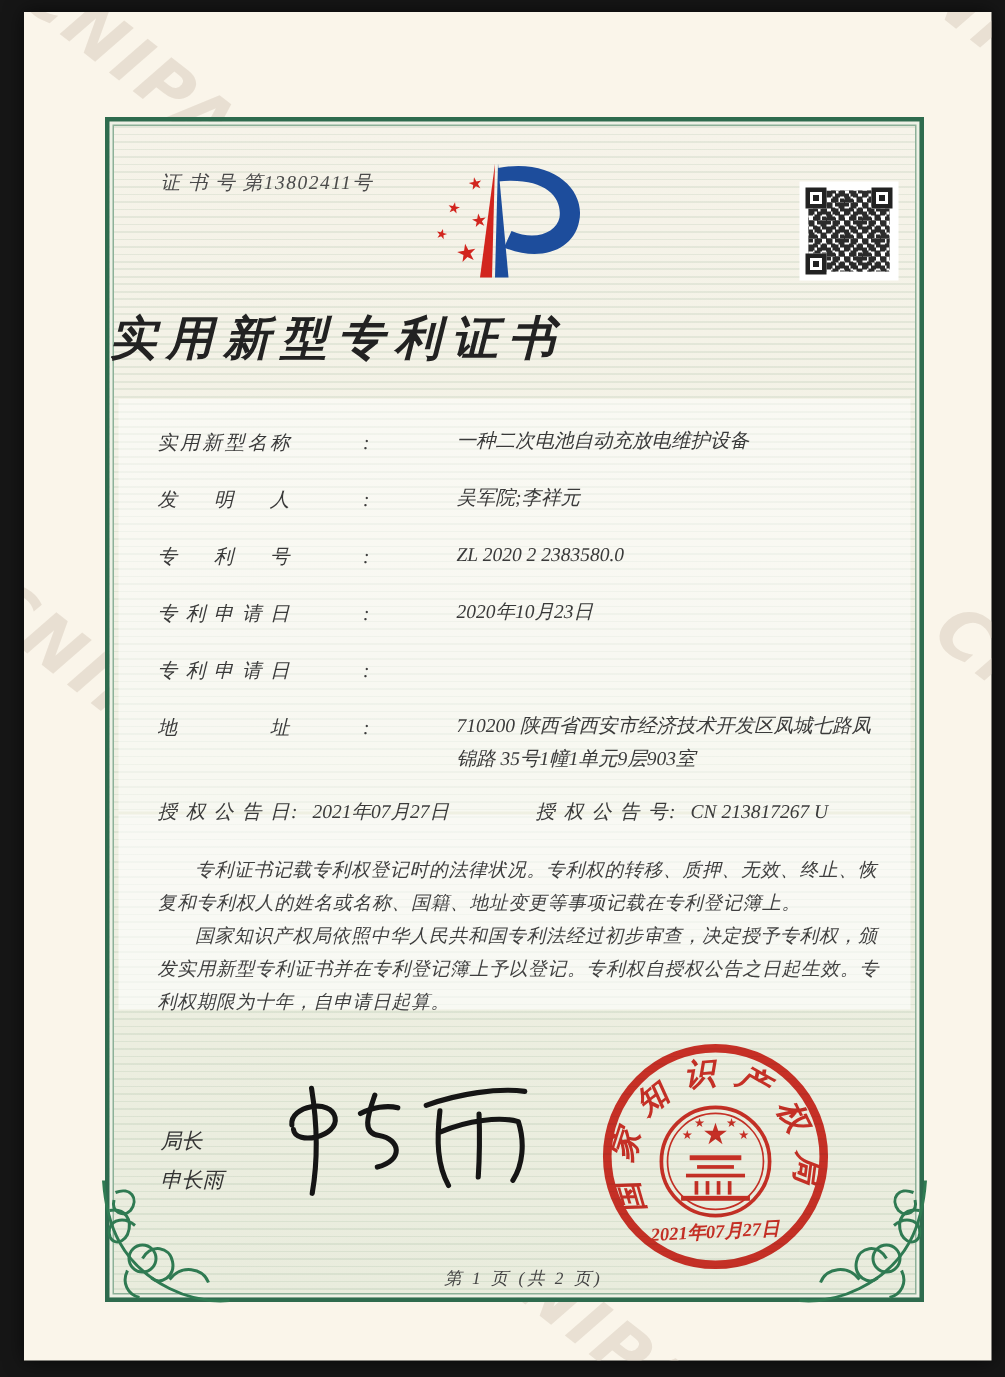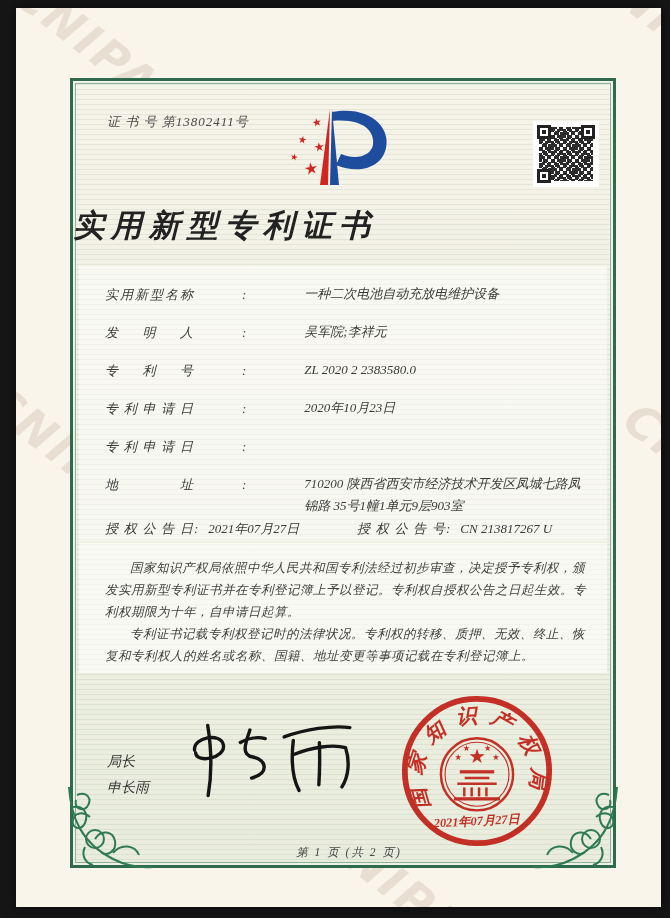--- a/index.html
+++ b/index.html
@@ -144,41 +144,41 @@
       </div>
       <div class="row">
         <span class="lbl">专利申请日</span>
           <span class="colon">:</span>
         <span class="val">2020年10月23日</span>
       </div>
       <div class="row">
         <span class="lbl">专利申请日</span>
           <span class="colon">:</span>
       </div>
-      <div class="row" style="margin-bottom:0;">
+      <div class="row" style="margin-bottom:12px;">
         <span class="lbl">地址</span>
           <span class="colon">:</span>
         <span class="val">710200 陕西省西安市经济技术开发区凤城七路凤锦路 35号1幢1单元9层903室</span>
       </div>
       <div class="grant-row">
         <span class="gpair first">
           <span class="lbl">授权公告日</span>
             <span class="colon">:</span>
           <span>2021年07月27日</span>
         </span>
         <span class="gpair">
           <span class="lbl">授权公告号</span>
             <span class="colon">:</span>
           <span>CN 213817267 U</span>
         </span>
       </div>
 
       <div class="legal">
+        <p>专利证书记载专利权登记时的法律状况。专利权的转移、质押、无效、终止、恢复和专利权人的姓名或名称、国籍、地址变更等事项记载在专利登记簿上。</p>
         <p>国家知识产权局依照中华人民共和国专利法经过初步审查，决定授予专利权，颁发实用新型专利证书并在专利登记簿上予以登记。专利权自授权公告之日起生效。专利权期限为十年，自申请日起算。</p>
-        <p>专利证书记载专利权登记时的法律状况。专利权的转移、质押、无效、终止、恢复和专利权人的姓名或名称、国籍、地址变更等事项记载在专利登记簿上。</p>
       </div>
     </div>
 
     <div class="sig-labels">
       <div>局长</div>
       <div>申长雨</div>
     </div>
 
     <div class="signature">
       <svg width="200" height="84" viewBox="0 0 200 84">

